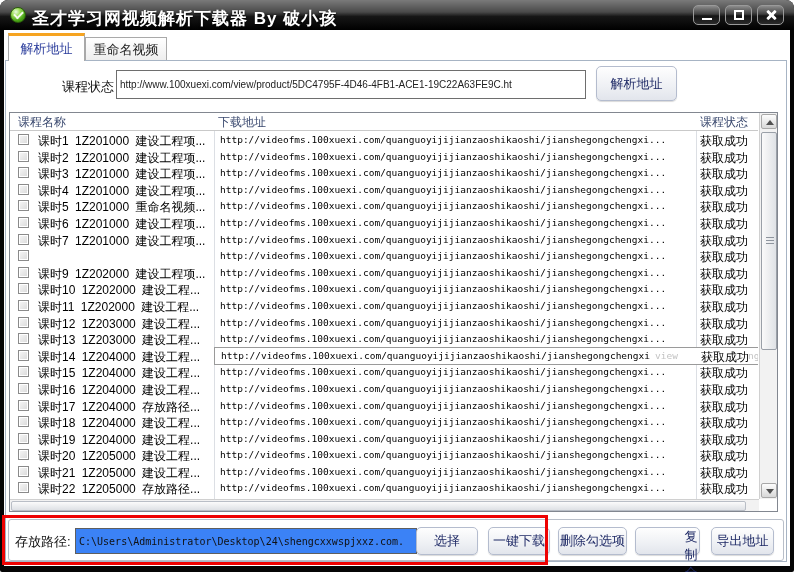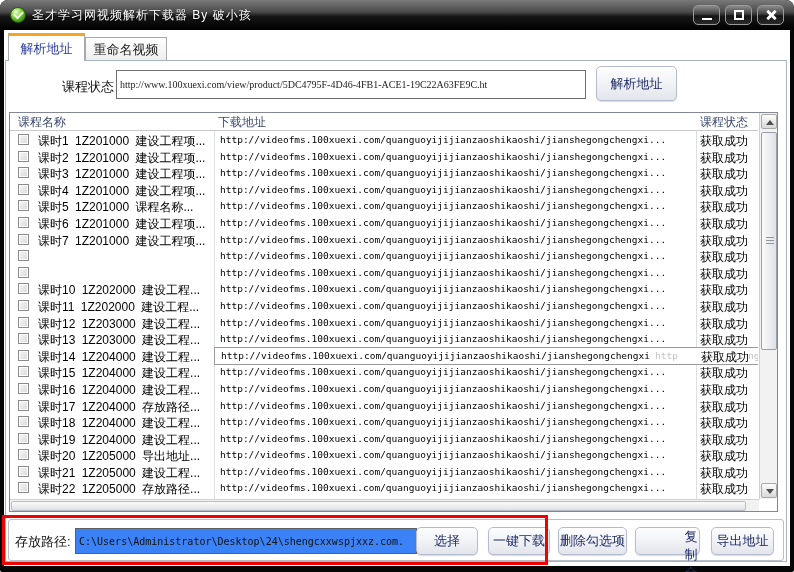--- a/index.html
+++ b/index.html
@@ -7,21 +7,21 @@
   .window { position:absolute; left:0; top:0; width:794px; height:572px; background:#050505; border-radius:8px 8px 2px 2px; }
 
   
   .titlebar { position:absolute; left:0; top:0; width:794px; height:30px; border-radius:8px 8px 0 0;
     background:linear-gradient(to bottom,#7a7a7a 0%,#4a4a4a 40%,#161616 55%,#000 100%); }
   .app-icon { position:absolute; left:10px; top:7px; width:16px; height:16px; border-radius:50%;
     background:radial-gradient(circle at 35% 28%, #eafbe2 0%, #9fe05a 30%, #4aa417 65%, #2d7a0a 100%);
     border:1px solid #2a5c0a; }
   .app-icon::after { content:""; position:absolute; left:3px; top:3px; width:7px; height:4px;
     border-left:2px solid #fff; border-bottom:2px solid #fff; transform:rotate(-45deg); opacity:.9; }
-  .title-text { position:absolute; left:32px; top:7px; color:#ffffff; font-size:12px; font-weight:normal; letter-spacing:1px;
+  .title-text { position:absolute; left:32px; top:7px; color:#ffffff; font-size:17px; font-weight:bold; letter-spacing:1px;
     text-shadow:0 1px 2px #000; white-space:nowrap; }
   .win-btns { position:absolute; right:10px; top:5px; display:flex; gap:5px; }
   .win-btn { width:27px; height:20px; border-radius:5px; border:1px solid #9a9a9a; position:relative; cursor:pointer;
     background:linear-gradient(to bottom,#8c8c8c 0%,#3f3f3f 45%,#141414 55%,#2a2a2a 100%); }
   .glyph-min { position:absolute; left:8px; top:12px; width:10px; height:2px; background:#fff; }
   .glyph-max { position:absolute; left:8px; top:4px; width:10px; height:10px; border:2px solid #fff; }
   .glyph-close { position:absolute; left:8px; top:4px; width:10px; height:10px; }
   .glyph-close::before, .glyph-close::after { content:""; position:absolute; left:4px; top:-1px; width:3px; height:12px; background:#fff; border-radius:1px; }
   .glyph-close::before { transform:rotate(45deg); }
   .glyph-close::after { transform:rotate(-45deg); }
@@ -34,21 +34,21 @@
     border:1px solid #a9a9a9; border-top:3px solid #f6a421; border-bottom:none; color:#2b3d9c; z-index:3; }
   .tab-inactive { left:81px; top:7px; width:82px; height:24px; line-height:23px;
     background:linear-gradient(#ffffff,#ededed); border:1px solid #a9a9a9; border-bottom:none; color:#222; z-index:1; }
 
   .panel { position:absolute; left:1px; top:30px; width:782px; height:502px; background:#ffffff;
     border:1px solid #a7b4c4; z-index:2; }
 
   
   .url-label { position:absolute; left:56px; top:17px; font-size:13px; color:#111; }
   .url-input { position:absolute; left:110px; top:9px; width:470px; height:29px; border:1px solid #6e6e6e; background:#fff;
-    font-family:Liberation Serif, serif; font-size:10px; color:#222; padding:0 3px; }
+    font-family:Liberation Sans, sans-serif; font-size:10px; color:#222; padding:0 3px; }
   .btn { border:1px solid #b4bcce; border-radius:5px; background:linear-gradient(to bottom,#fefefe,#eef0f4 60%,#e2e5ec);
     color:#1f2a66; font-size:13px; cursor:pointer; box-shadow:0 1px 1px rgba(0,0,0,.15); font-family:"Liberation Sans", sans-serif; }
   .parse-btn { position:absolute; left:590px; top:5px; width:81px; height:35px; }
 
   
   .table { position:absolute; left:3px; top:51px; width:769px; height:400px; border:1px solid #828790; background:#fff; overflow:hidden; }
   .vline { position:absolute; top:0; width:1px; height:100%; background:#dcdfe4; }
   .thead { position:absolute; left:0; top:0; width:748px; height:18px; background:#fff; border-bottom:1px solid #c9c9c9; }
   .th { position:absolute; top:1px; font-size:12px; color:#39486e; white-space:nowrap; }
   .th-1 { left:8px;text-align:center; } .th-2 { left:208px; } .th-3 { left:690px; }
@@ -155,21 +155,21 @@
               <span class="c-status">获取成功</span>
             </div>
             <div class="trow">
               <span class="cb"></span>
               <span class="c-name">课时4 1Z201000 建设工程项...</span>
               <span class="c-url">http://videofms.100xuexi.com/quanguoyijijianzaoshikaoshi/jianshegongchengxi...</span>
               <span class="c-status">获取成功</span>
             </div>
             <div class="trow">
               <span class="cb"></span>
-              <span class="c-name">课时5 1Z201000 课程名称...</span>
+              <span class="c-name">课时5 1Z201000 重命名视频...</span>
               <span class="c-url">http://videofms.100xuexi.com/quanguoyijijianzaoshikaoshi/jianshegongchengxi...</span>
               <span class="c-status">获取成功</span>
             </div>
             <div class="trow">
               <span class="cb"></span>
               <span class="c-name">课时6 1Z201000 建设工程项...</span>
               <span class="c-url">http://videofms.100xuexi.com/quanguoyijijianzaoshikaoshi/jianshegongchengxi...</span>
               <span class="c-status">获取成功</span>
             </div>
             <div class="trow">
@@ -178,20 +178,21 @@
               <span class="c-url">http://videofms.100xuexi.com/quanguoyijijianzaoshikaoshi/jianshegongchengxi...</span>
               <span class="c-status">获取成功</span>
             </div>
             <div class="trow">
               <span class="cb"></span>
               <span class="c-url">http://videofms.100xuexi.com/quanguoyijijianzaoshikaoshi/jianshegongchengxi...</span>
               <span class="c-status">获取成功</span>
             </div>
             <div class="trow">
               <span class="cb"></span>
+              <span class="c-name">课时9 1Z202000 建设工程项...</span>
               <span class="c-url">http://videofms.100xuexi.com/quanguoyijijianzaoshikaoshi/jianshegongchengxi...</span>
               <span class="c-status">获取成功</span>
             </div>
             <div class="trow">
               <span class="cb"></span>
               <span class="c-name">课时10 1Z202000 建设工程...</span>
               <span class="c-url">http://videofms.100xuexi.com/quanguoyijijianzaoshikaoshi/jianshegongchengxi...</span>
               <span class="c-status">获取成功</span>
             </div>
             <div class="trow">
@@ -211,21 +212,21 @@
               <span class="c-name">课时13 1Z203000 建设工程...</span>
               <span class="c-url">http://videofms.100xuexi.com/quanguoyijijianzaoshikaoshi/jianshegongchengxi...</span>
               <span class="c-status">获取成功</span>
             </div>
             <div class="trow">
               <span class="cb"></span>
               <span class="c-name">课时14 1Z204000 建设工程...</span>
             </div>
             <div class="tip" style="top: 214.8px;">
               <span class="tip-url">http://videofms.100xuexi.com/quanguoyijijianzaoshikaoshi/jianshegongchengxi</span>
-              <span class="tip-ext1">http</span>
+              <span class="tip-ext1">view</span>
               <span class="tip-ext2">ngshouji</span>
               <span class="tip-status">获取成功</span>
             </div>
             <div class="trow">
               <span class="cb"></span>
               <span class="c-name">课时15 1Z204000 建设工程...</span>
               <span class="c-url">http://videofms.100xuexi.com/quanguoyijijianzaoshikaoshi/jianshegongchengxi...</span>
               <span class="c-status">获取成功</span>
             </div>
             <div class="trow">
@@ -247,21 +248,21 @@
               <span class="c-status">获取成功</span>
             </div>
             <div class="trow">
               <span class="cb"></span>
               <span class="c-name">课时19 1Z204000 建设工程...</span>
               <span class="c-url">http://videofms.100xuexi.com/quanguoyijijianzaoshikaoshi/jianshegongchengxi...</span>
               <span class="c-status">获取成功</span>
             </div>
             <div class="trow">
               <span class="cb"></span>
-              <span class="c-name">课时20 1Z205000 导出地址...</span>
+              <span class="c-name">课时20 1Z205000 建设工程...</span>
               <span class="c-url">http://videofms.100xuexi.com/quanguoyijijianzaoshikaoshi/jianshegongchengxi...</span>
               <span class="c-status">获取成功</span>
             </div>
             <div class="trow">
               <span class="cb"></span>
               <span class="c-name">课时21 1Z205000 建设工程...</span>
               <span class="c-url">http://videofms.100xuexi.com/quanguoyijijianzaoshikaoshi/jianshegongchengxi...</span>
               <span class="c-status">获取成功</span>
             </div>
             <div class="trow">

